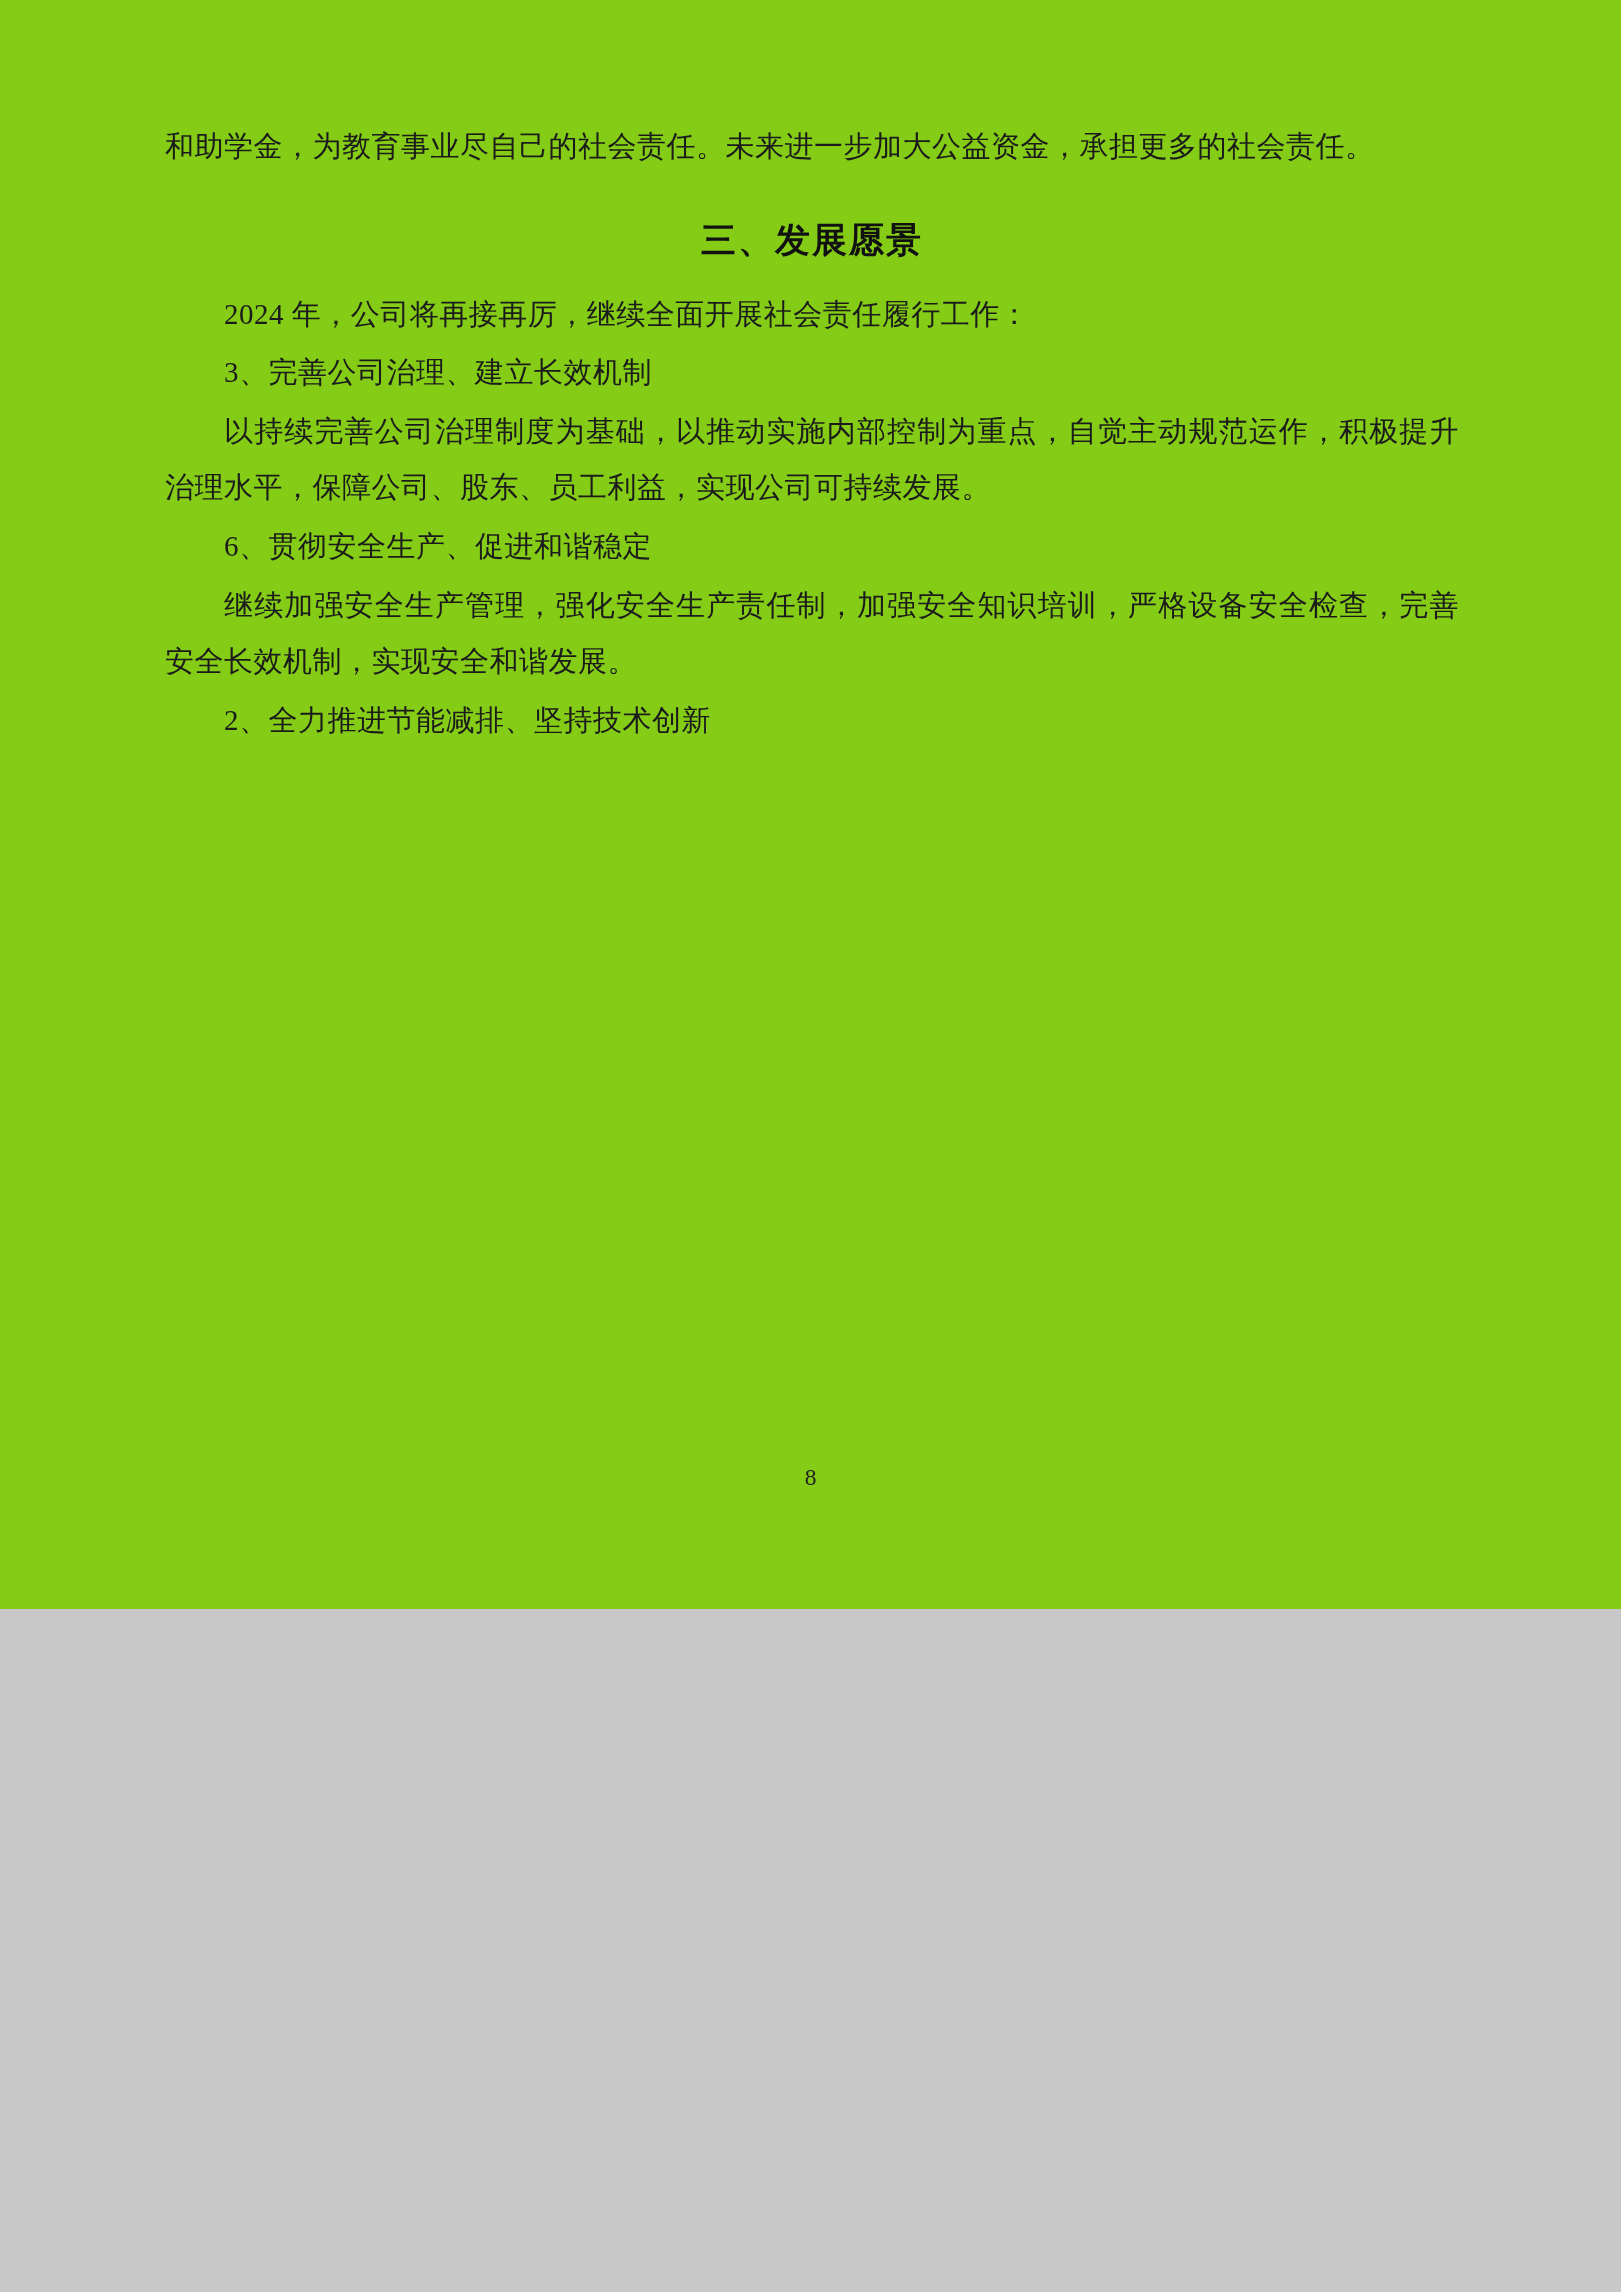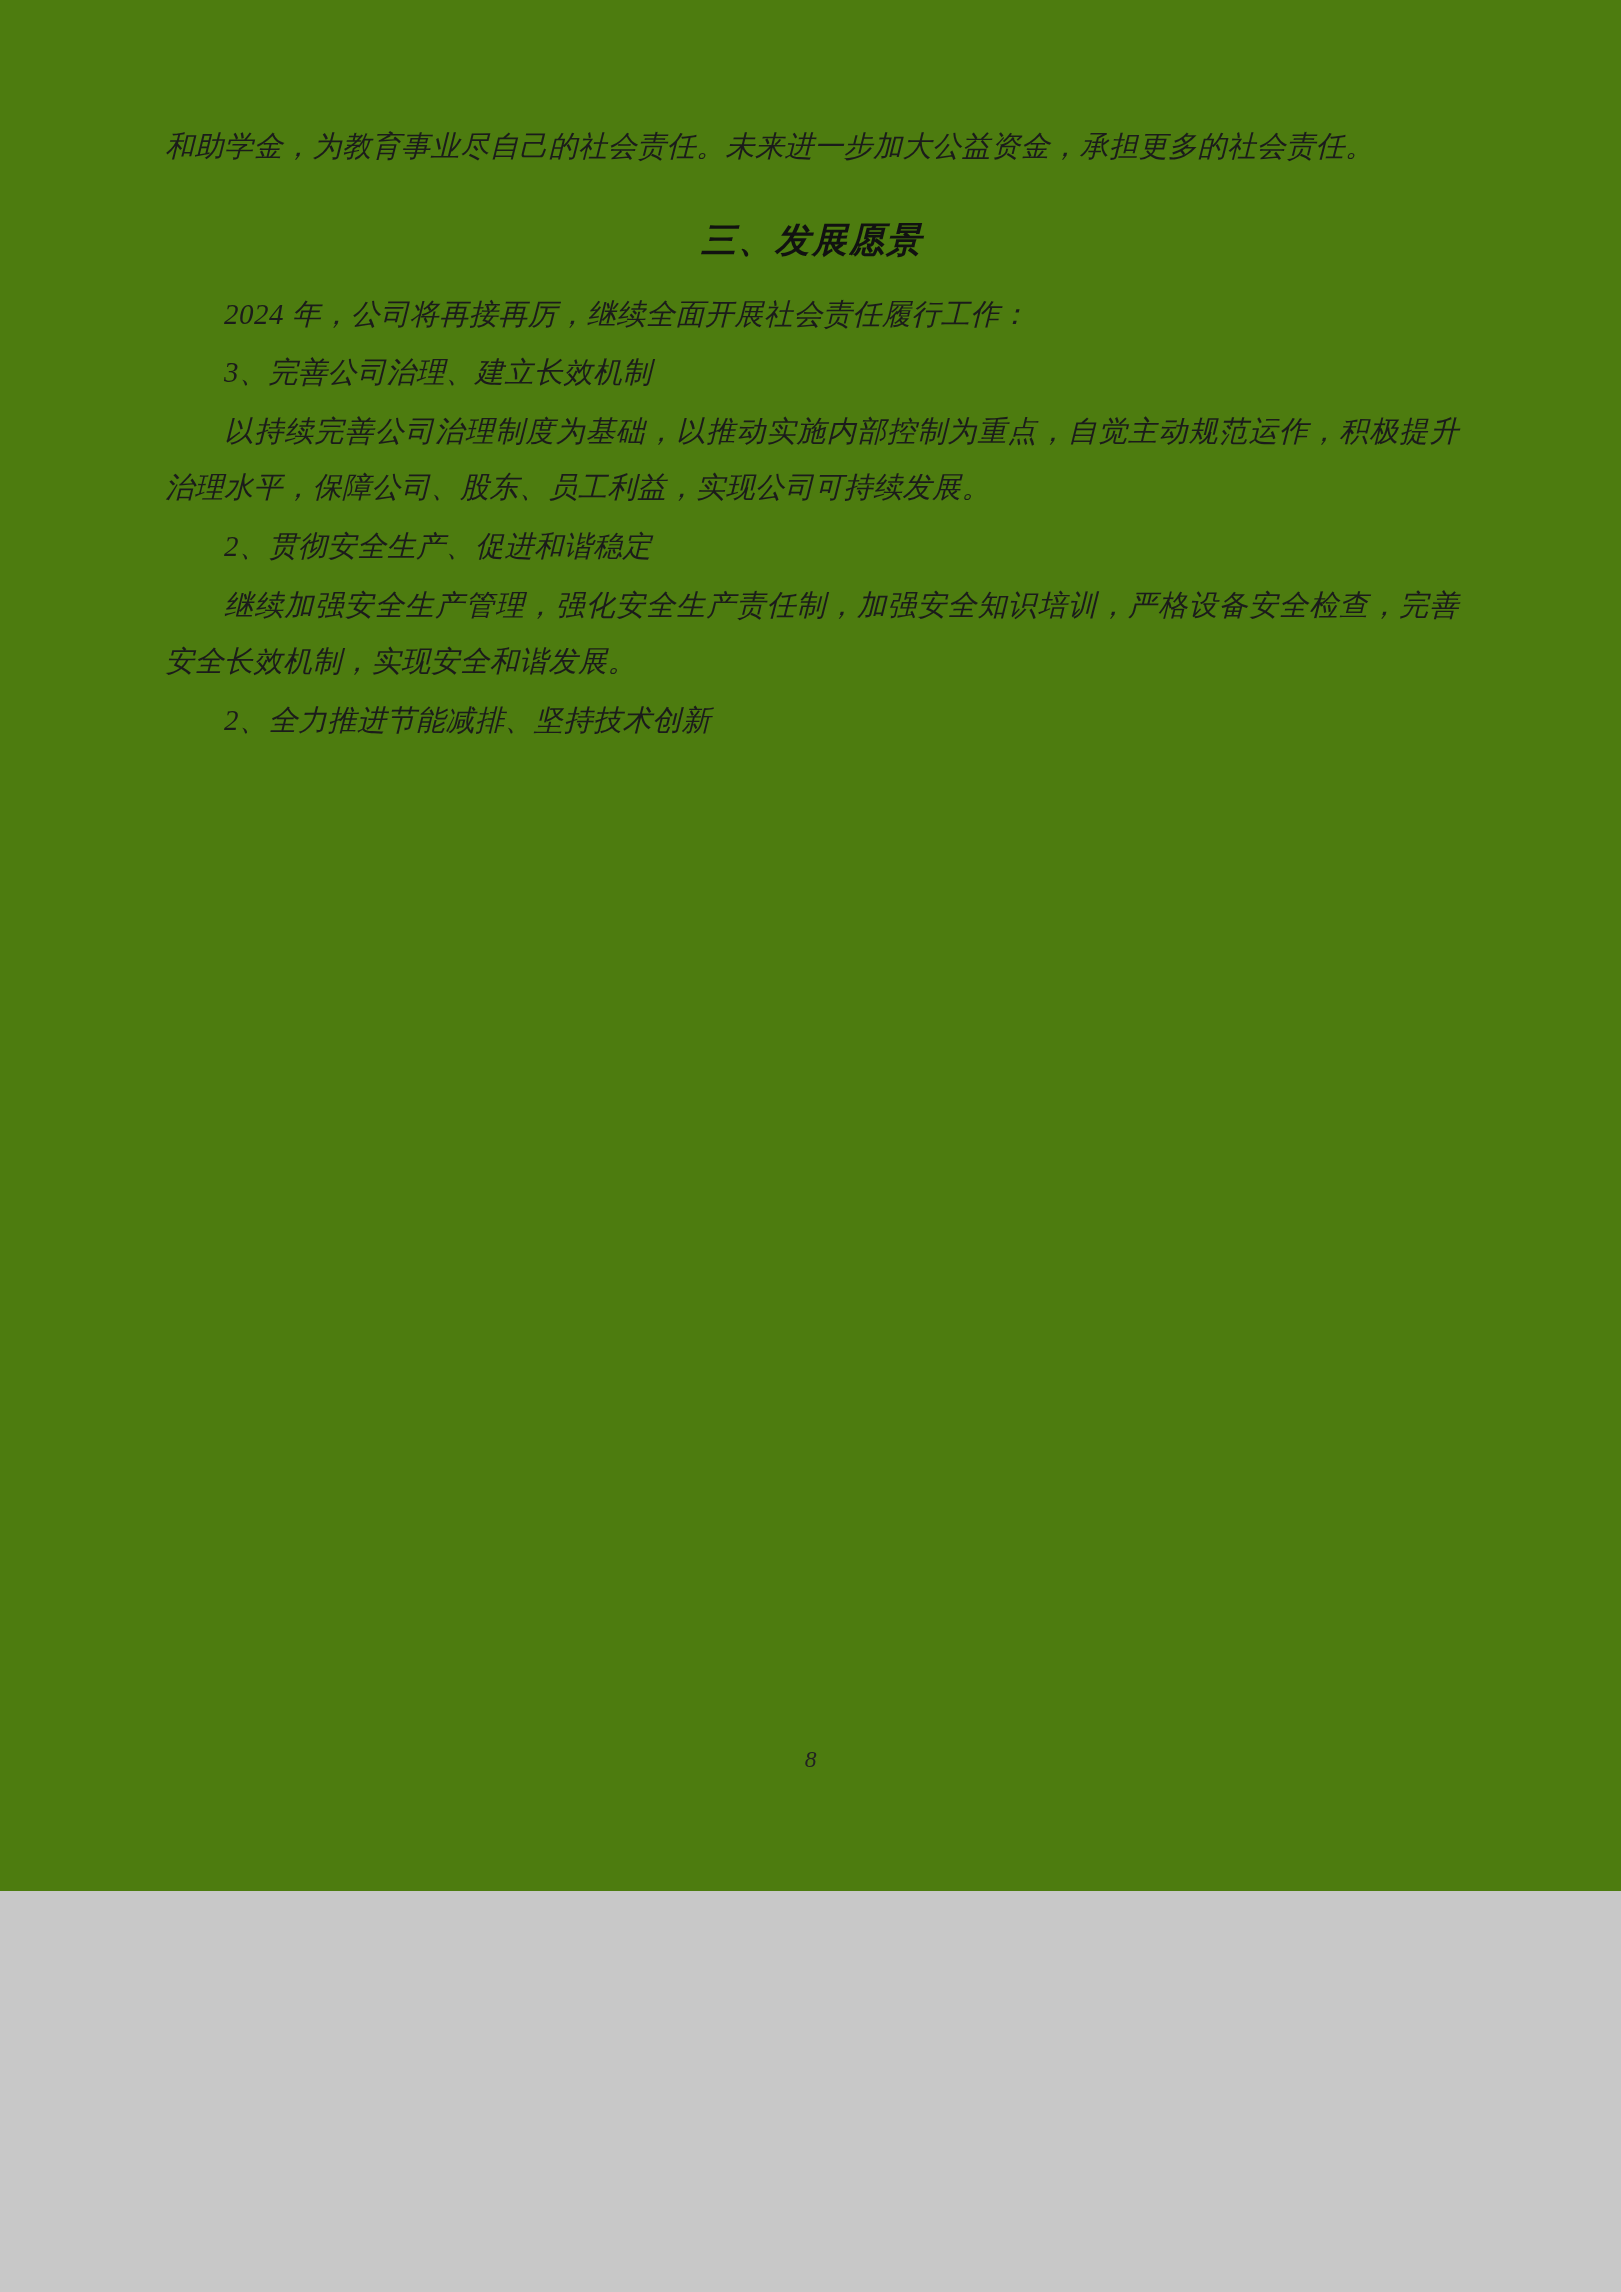--- a/index.html
+++ b/index.html
@@ -2,29 +2,28 @@
 <html><head>
 <meta charset="utf-8">
 <style>
   html, body {
     margin: 0;
     padding: 0;
     background: #c8c8c8;
   }
   .page {
     width: 1621px;
-    height: 1891px;
-    background: #4d7c0f;
+    height: 1609px;
+    background: #84cc16;
     position: relative;
     box-sizing: border-box;
     margin: 0 auto;
     overflow: hidden;
     font-family: "Liberation Serif", "DejaVu Serif", serif;
     color: #1a1a1a;
-    font-style: italic;
   }
   .content {
     position: absolute;
     left: 165px;
     top: 118px;
     width: 1294px;
   }
   .para {
     font-size: 29px;
     line-height: 1.95;
@@ -69,21 +68,21 @@
     <h2 class="heading">三、发展愿景</h2>
 
 
 
     <p class="para indent">2024 年，公司将再接再厉，继续全面开展社会责任履行工作：</p>
 
     <p class="para indent">3、完善公司治理、建立长效机制</p>
 
     <p class="para indent">以持续完善公司治理制度为基础，以推动实施内部控制为重点，自觉主动规范运作，积极提升治理水平，保障公司、股东、员工利益，实现公司可持续发展。</p>
 
-    <p class="para indent">2、贯彻安全生产、促进和谐稳定</p>
+    <p class="para indent">6、贯彻安全生产、促进和谐稳定</p>
 
     <p class="para indent">继续加强安全生产管理，强化安全生产责任制，加强安全知识培训，严格设备安全检查，完善安全长效机制，实现安全和谐发展。</p>
 
     <p class="para indent">2、全力推进节能减排、坚持技术创新</p>
 
 
   </div>
 
   <div class="page-number">8</div>
 

